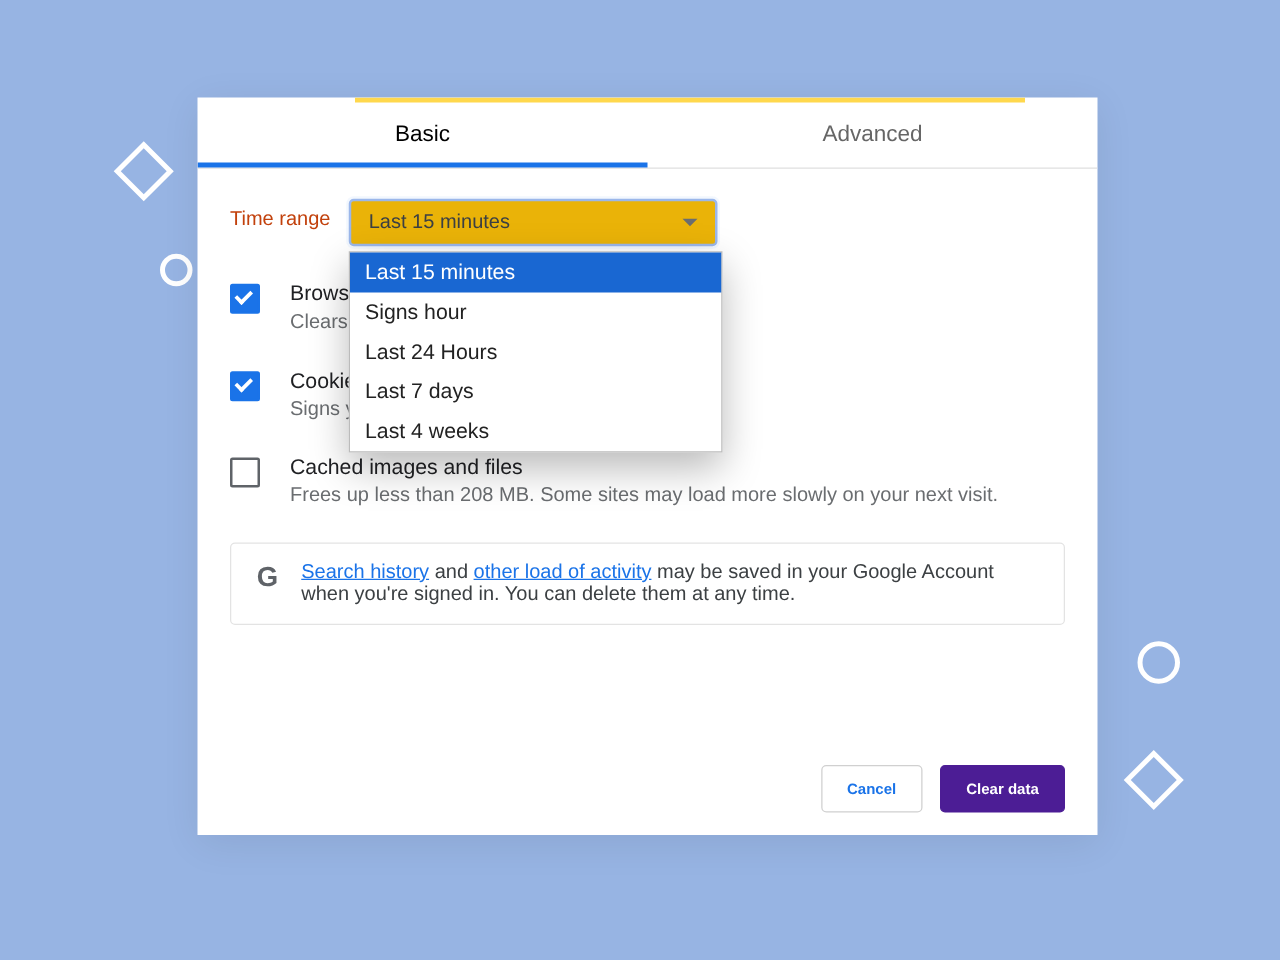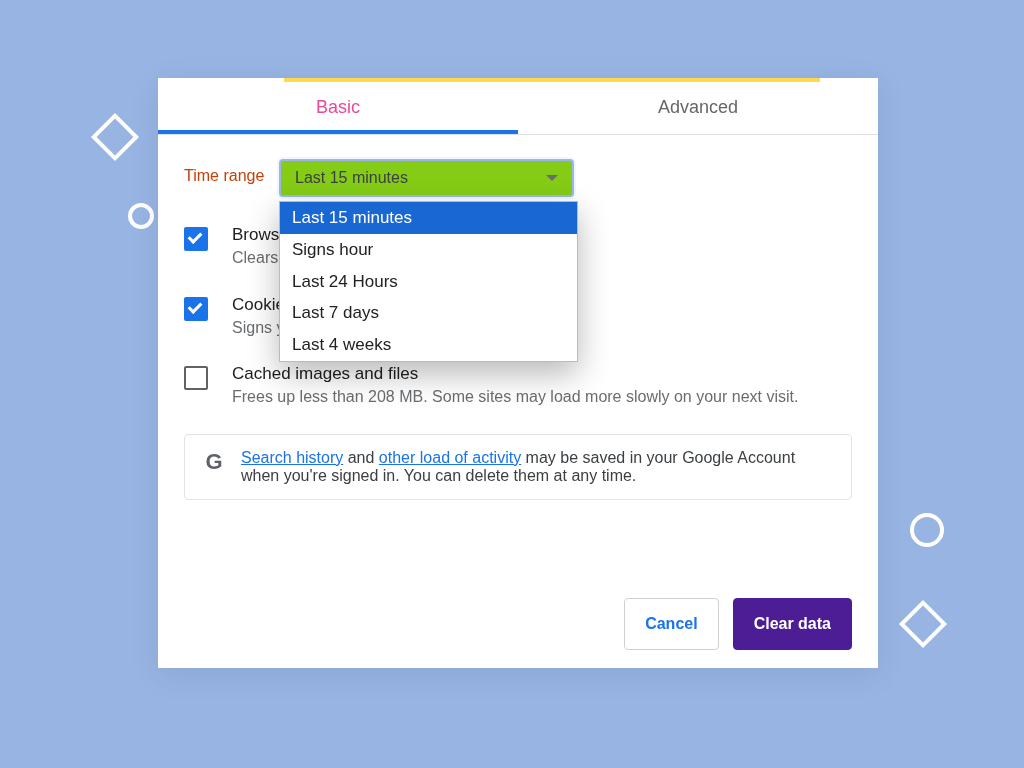--- a/index.html
+++ b/index.html
@@ -17,30 +17,30 @@
   .dialog{
     position:absolute;top:78px;left:158px;width:720px;height:590px;
     background:#fff;box-shadow:0 6px 30px rgba(0,0,0,.08);
     overflow:hidden;
   }
   .yellowbar{position:absolute;top:0;left:126px;right:58px;height:4px;background:#ffd84d;}
 
   .tabs{display:flex;height:50px;border-bottom:1px solid #e0e0e0;margin-top:6px;}
   .tab{flex:1;display:flex;align-items:center;justify-content:center;
        font-size:18px;color:#666;cursor:pointer;border-bottom:4px solid transparent;}
-  .tab.active{color:#ec4899;border-bottom-color:#1a73e8;font-weight:500;text-align:center;}
+  .tab.active{color:#000000;border-bottom-color:#1a73e8;font-weight:500;text-align:center;}
 
   .body{padding:24px 26px 0 26px;color:#3c4043;font-size:16px;}
 
   .row{display:flex;align-items:flex-start;margin-bottom:28px;}
   .rowlabel{width:95px;color:#c2410c;padding-top:8px;}
 
   .select{
     position:relative;width:295px;height:38px;border:2px solid #9bb7ea;border-radius:4px;
-    background:#84cc16;display:flex;align-items:center;padding:0 14px;box-sizing:border-box;
+    background:#eab308;display:flex;align-items:center;padding:0 14px;box-sizing:border-box;
     box-shadow:0 0 0 2px rgba(26,115,232,.06);cursor:pointer;
   }
   .select .val{flex:1;color:#3c4043;}
   .caret{width:0;height:0;border-left:6px solid transparent;border-right:6px solid transparent;border-top:6px solid #6a6d70;}
 
   .dropdown{
     position:absolute;top:40px;left:-2px;width:297px;background:#fff;border:1px solid #bbb;
     box-shadow:0 12px 30px rgba(0,0,0,.28);z-index:10;padding:0;
   }
   .opt{padding:4px 12px;font-size:17px;color:#222;cursor:pointer;line-height:1.4;}
@@ -54,21 +54,21 @@
   .item-desc{color:#6a6d70;font-size:16px;margin-top:2px;line-height:1.35;}
 
   .infobox{
     margin-top:8px;border:1px solid #e3e3e3;border-radius:4px;padding:14px 16px;
     display:flex;align-items:flex-start;gap:14px;font-size:16px;color:#3c4043;
   }
   .glogo{font-weight:600;font-size:22px;color:#5f6368;flex-shrink:0;width:26px;text-align:center;line-height:1;margin-top:2px;}
   .infobox a{color:#1a73e8;text-decoration:underline;}
 
   .footer{position:absolute;bottom:18px;right:26px;display:flex;gap:14px;}
-  .btn{height:52px;padding:0 20px;border-radius:4px;font-size:16px;font-weight:600;display:flex;align-items:center;cursor:pointer;box-sizing:border-box;}
+  .btn{height:38px;padding:0 20px;border-radius:4px;font-size:12px;font-weight:600;display:flex;align-items:center;cursor:pointer;box-sizing:border-box;}
   .btn-cancel{background:#fff;border:1px solid #d0d0d0;color:#1a73e8;}
   .btn-primary{background:#4c1d95;border:1px solid #4c1d95;color:#fff;}
 </style>
 </head>
 <body>
 
 <div class="deco diamond" id="deco1"></div>
 <div class="deco circle" id="deco2"></div>
 <div class="deco circle" id="deco3"></div>
 <div class="deco diamond" id="deco4"></div>

